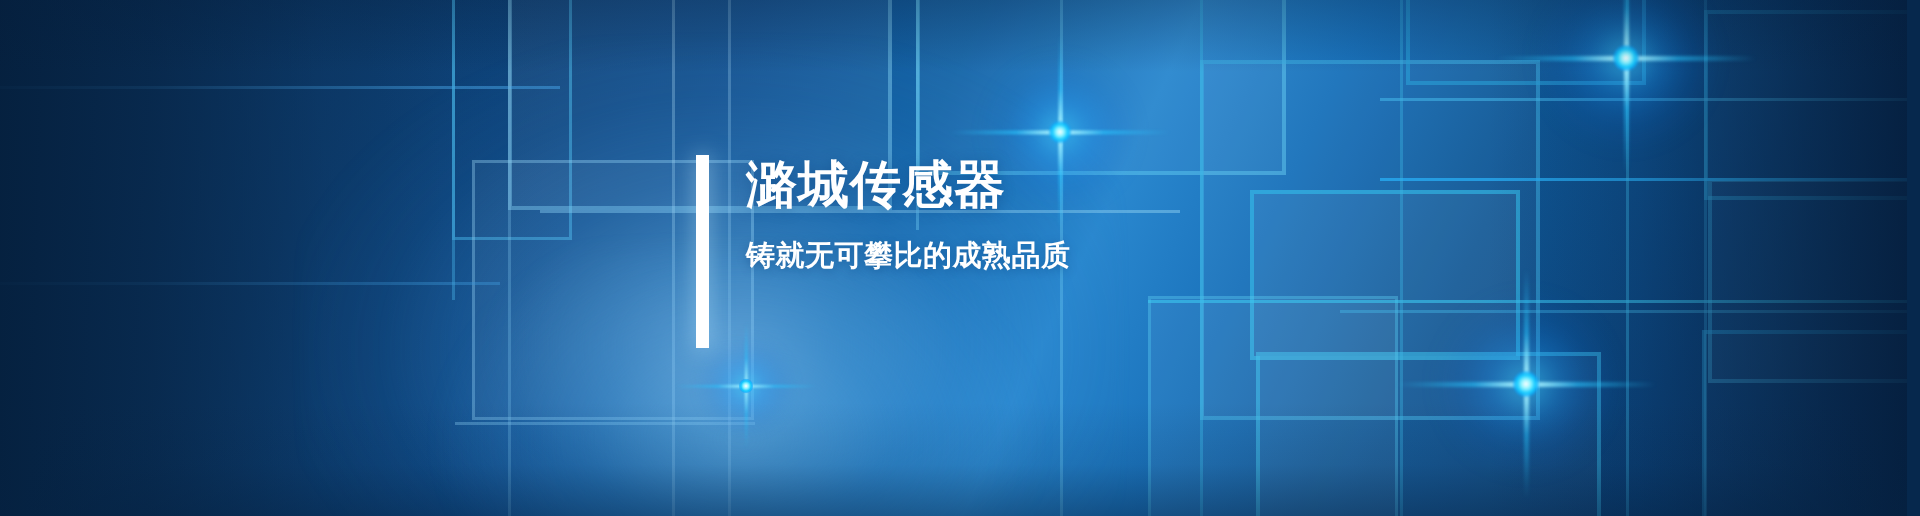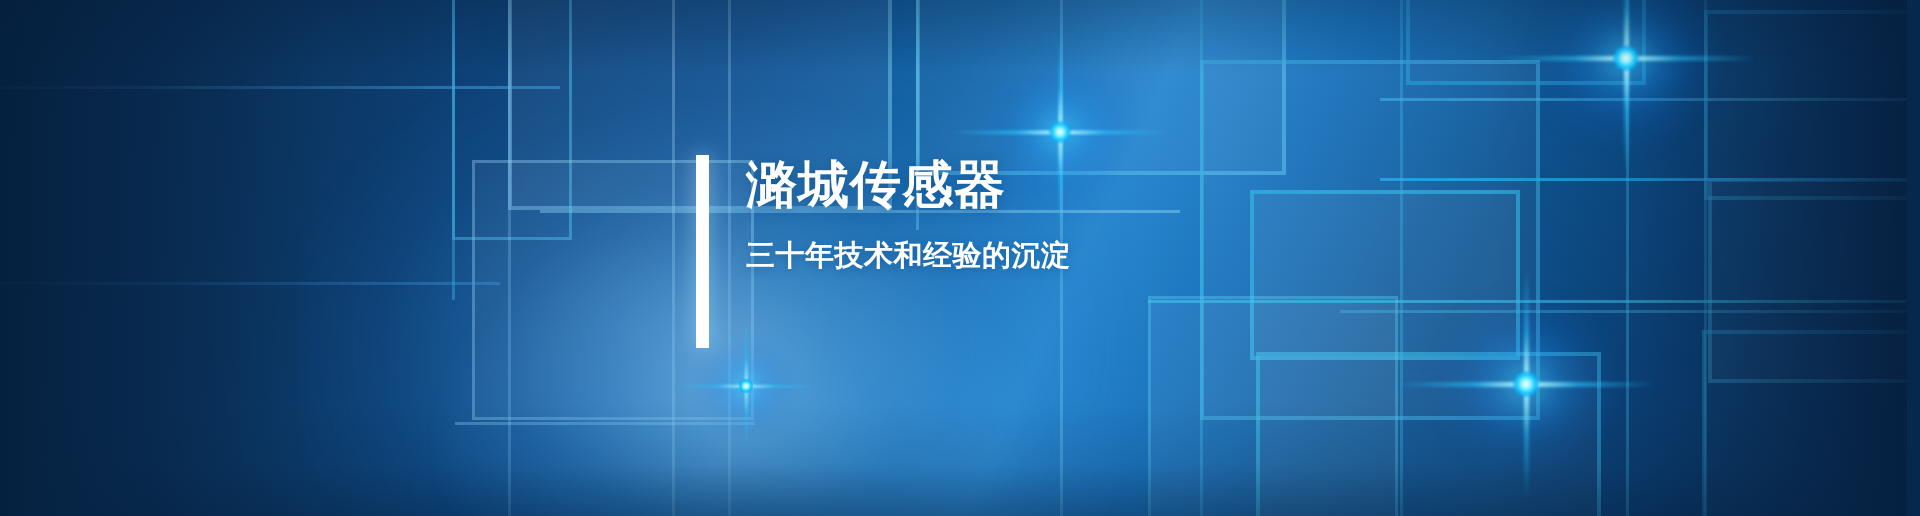--- a/index.html
+++ b/index.html
@@ -241,18 +241,18 @@
     </div>
 
   <div class="layer bg-top"></div>
   <div class="layer bg-bottom"></div>
 
   <div id="text-block">
     <div id="accent-bar"></div>
     <div id="text-col">
       <div id="headline">潞城传感器</div>
       <div id="sub-lines">
-        <div class="subline">三十年技术和经验的沉淀</div>
+        <div class="subline">铸就无可攀比的成熟品质</div>
       </div>
     </div>
   </div>
 
 </div>
 
 </body></html>

